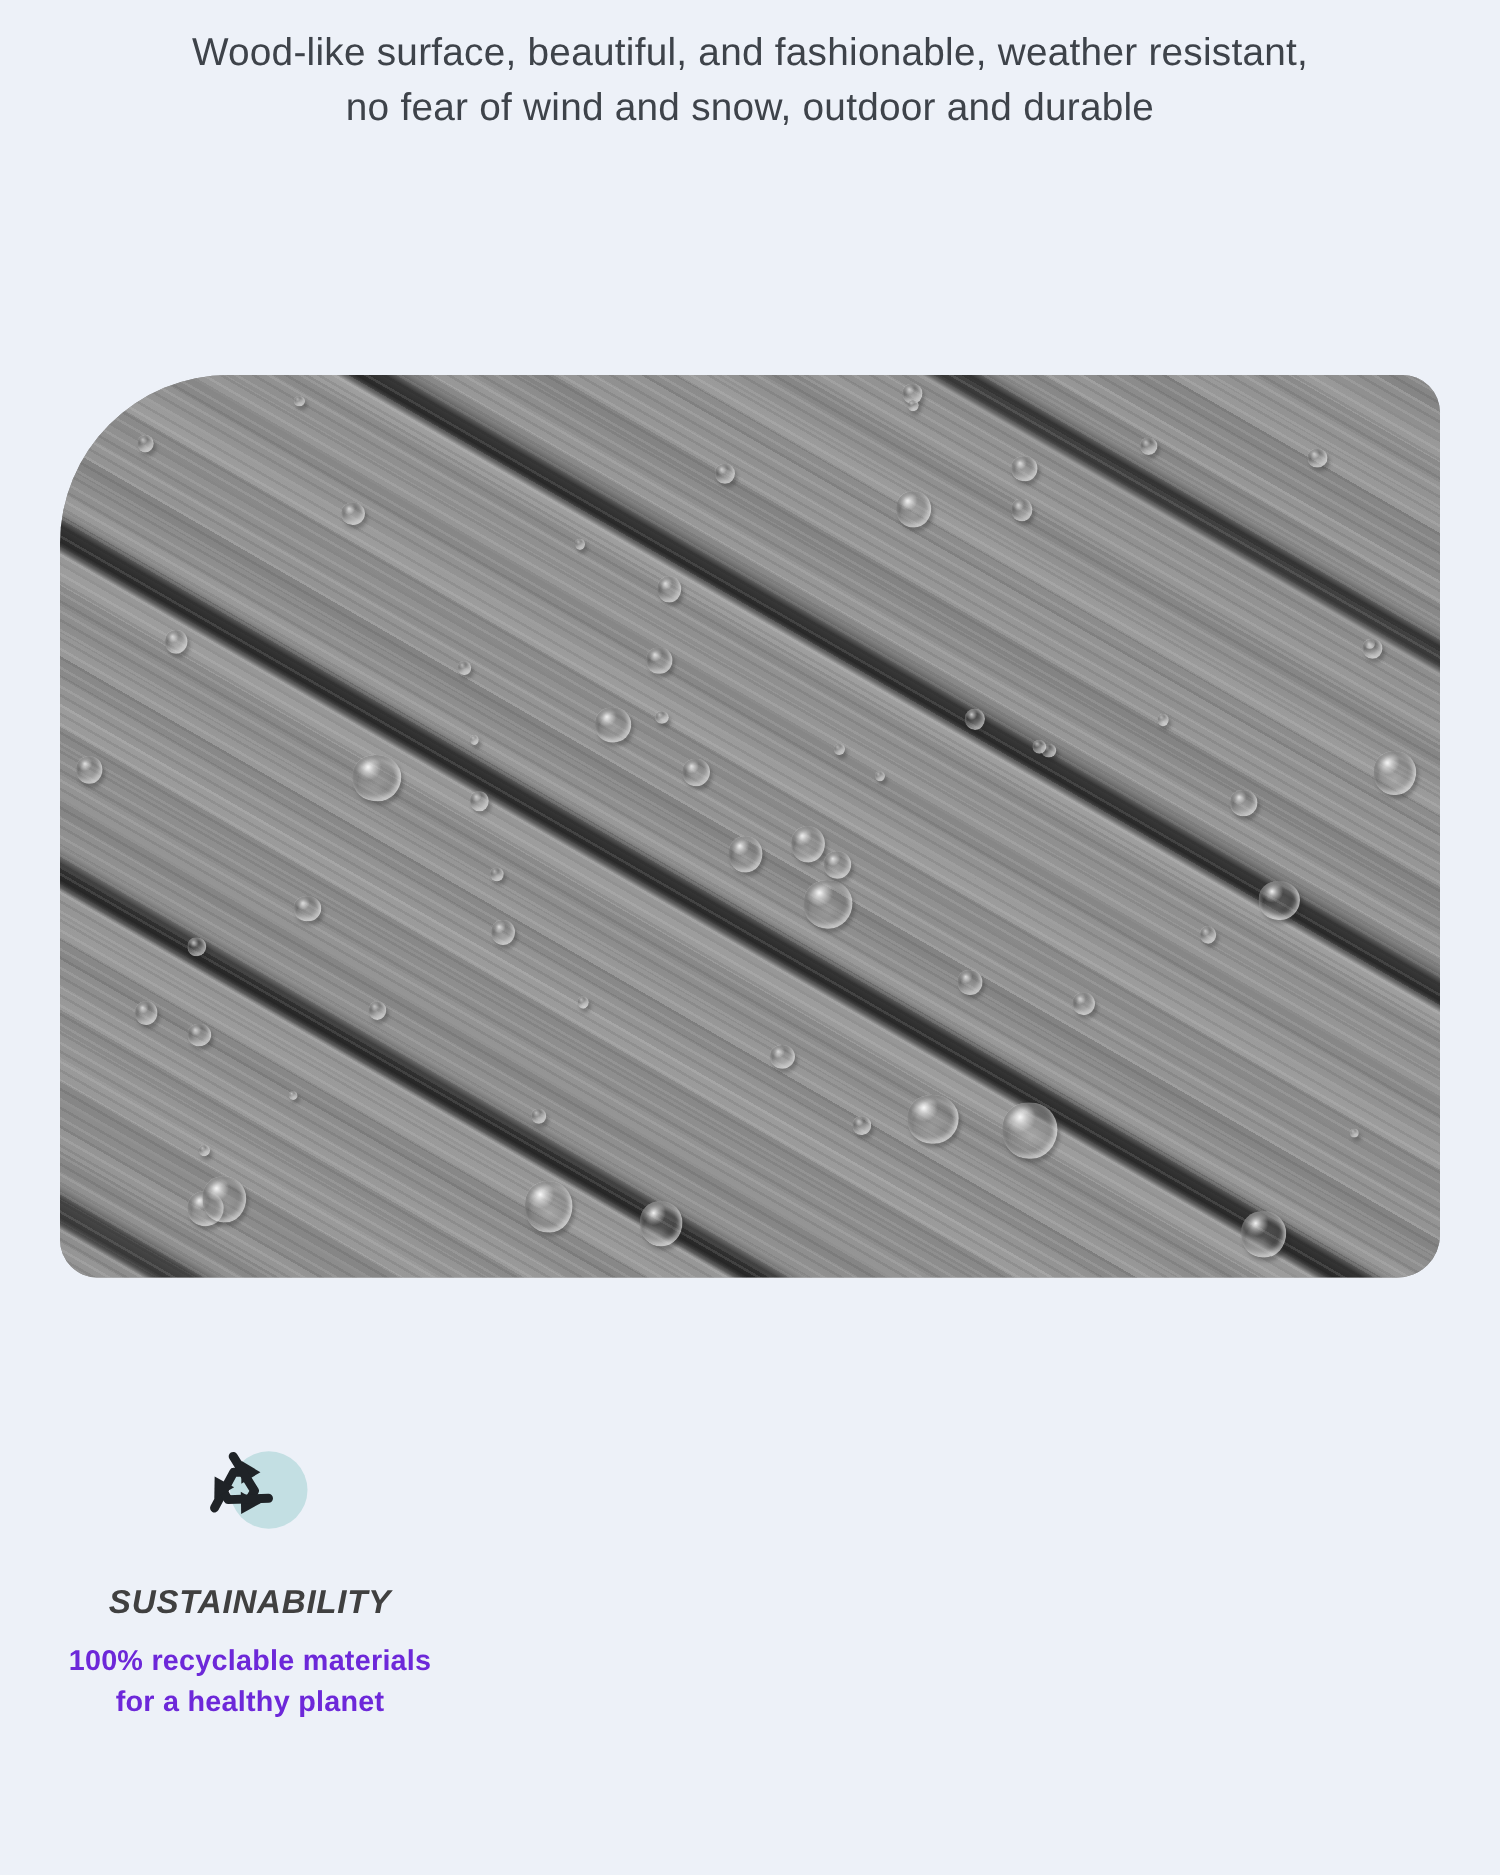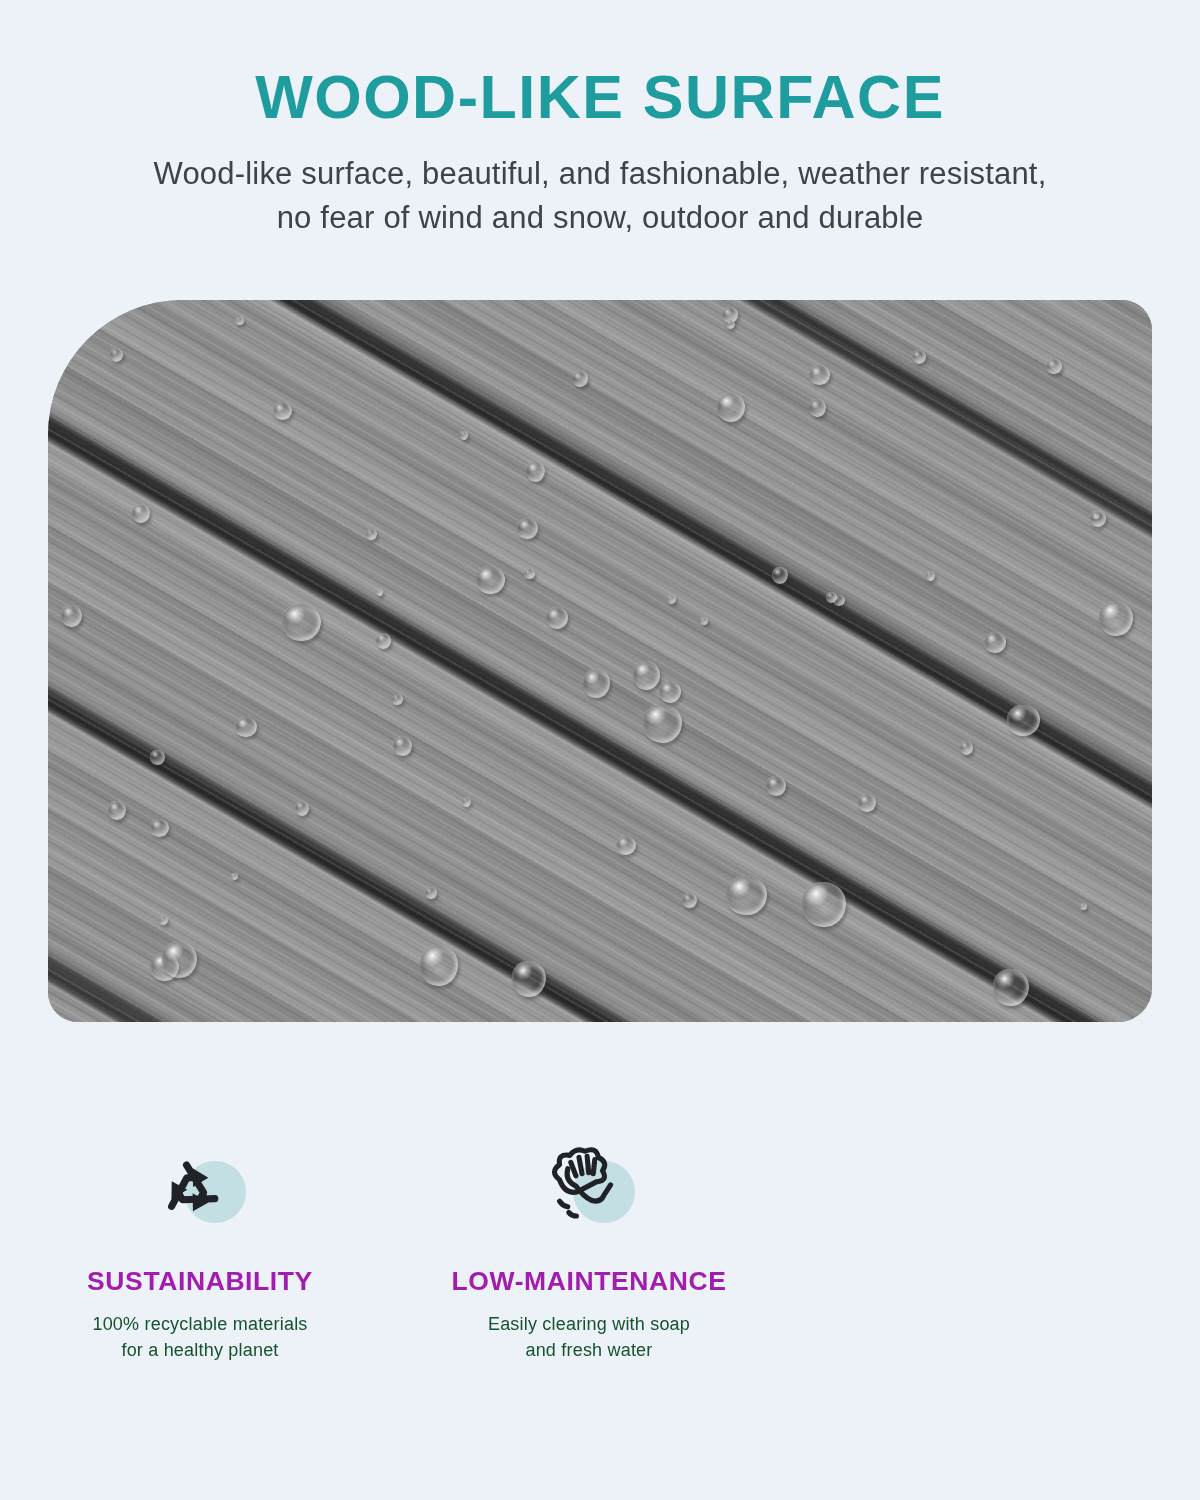--- a/index.html
+++ b/index.html
@@ -88,33 +88,32 @@
     position: absolute; right: 14px; top: 29px;
     width: 62px; height: 62px; border-radius: 50%;
     background: #c3dfe3;
   }
   .icon-wrap svg { position: absolute; left: 0; top: 4px; width: 102px; height: 104px; }
   .ic { stroke: #1f2327; stroke-width: 7; fill: none; stroke-linecap: round; stroke-linejoin: round; }
   .ic-thin { stroke: #1f2327; stroke-width: 5; fill: none; stroke-linecap: round; stroke-linejoin: round; }
   .ic-fill { fill: #1f2327; stroke: none; }
   .feature-title {
     margin: 16px 0 0; font-size: 26.5px; font-weight: 700;
-    letter-spacing: 0.6px; color: #a21caf;
+    letter-spacing: 0.6px; color: #404040; font-style: italic;
   }
   .feature-desc {
-    margin: 15px 0 0; font-size: 18px; line-height: 1.42;
-    color: #14532d; white-space: pre-line; letter-spacing: 0.2px;
+    margin: 15px 0 0; font-size: 23px; line-height: 1.42;
+    color: #6d28d9; white-space: pre-line; letter-spacing: 0.2px; font-weight: bold;
   }
 </style>
 </head>
 <body>
 
 <main>
 
-  <h1 class="page-title">WOOD-LIKE SURFACE</h1>
 
   <p class="page-subtitle">Wood-like surface, beautiful, and fashionable, weather resistant,
 no fear of wind and snow, outdoor and durable</p>
 
   <figure class="photo" role="img" aria-label="Gray wood-grain composite deck boards, set diagonally, with rain water droplets beading on the weather-resistant surface">
     <div class="wood"></div>
     <div class="drops-layer">
         <div class="drop" style="width: 14.9px; height: 15.4px; left: 634px; top: 593px;"></div>
         <div class="drop" style="width: 8.2px; height: 8.3px; left: 652px; top: 317px;"></div>
         <div class="drop" style="width: 19.7px; height: 19.6px; left: 718px; top: 476px;"></div>
@@ -196,33 +195,15 @@
           <use href="#recyc-seg" transform="rotate(120 50 52)"></use>
           <use href="#recyc-seg" transform="rotate(240 50 52)"></use>
         </svg>
       </div>
       <h2 class="feature-title">SUSTAINABILITY</h2>
       <p class="feature-desc">100% recyclable materials
 for a healthy planet</p>
     </div>
 
 
-    <div class="feature">
-      <div class="icon-wrap">
-        <div class="icon-circle"></div>
-        <svg viewBox="0 0 100 100">
-
-          <path class="ic-thin" d="M30 42 Q20 34 30 27 Q28 16 40 18 Q46 10 55 14 Q66 9 68 20 Q78 25 72 33 Q78 43 66 44 L47 54 Q35 56 30 42 Z"></path>
-
-          <path class="ic-thin" d="M41 25 L46 38 M49 20 L52 36 M57 19 L58.5 35 M64.5 22 L63 36"></path>
-
-          <path class="ic-thin" d="M38 31 Q35 43 46 48 Q53 58 61 62 Q70 65 73.5 57 L80 47"></path>
-
-          <path class="ic-thin" d="M30 63 q3 4.5 8 5.5 M39 74 q3 3.5 7.5 3.5"></path>
-        </svg>
-      </div>
-      <h2 class="feature-title">LOW-MAINTENANCE</h2>
-      <p class="feature-desc">Easily clearing with soap
-and fresh water</p>
-    </div>
 
   </section>
 </main>
 
 </body></html>

